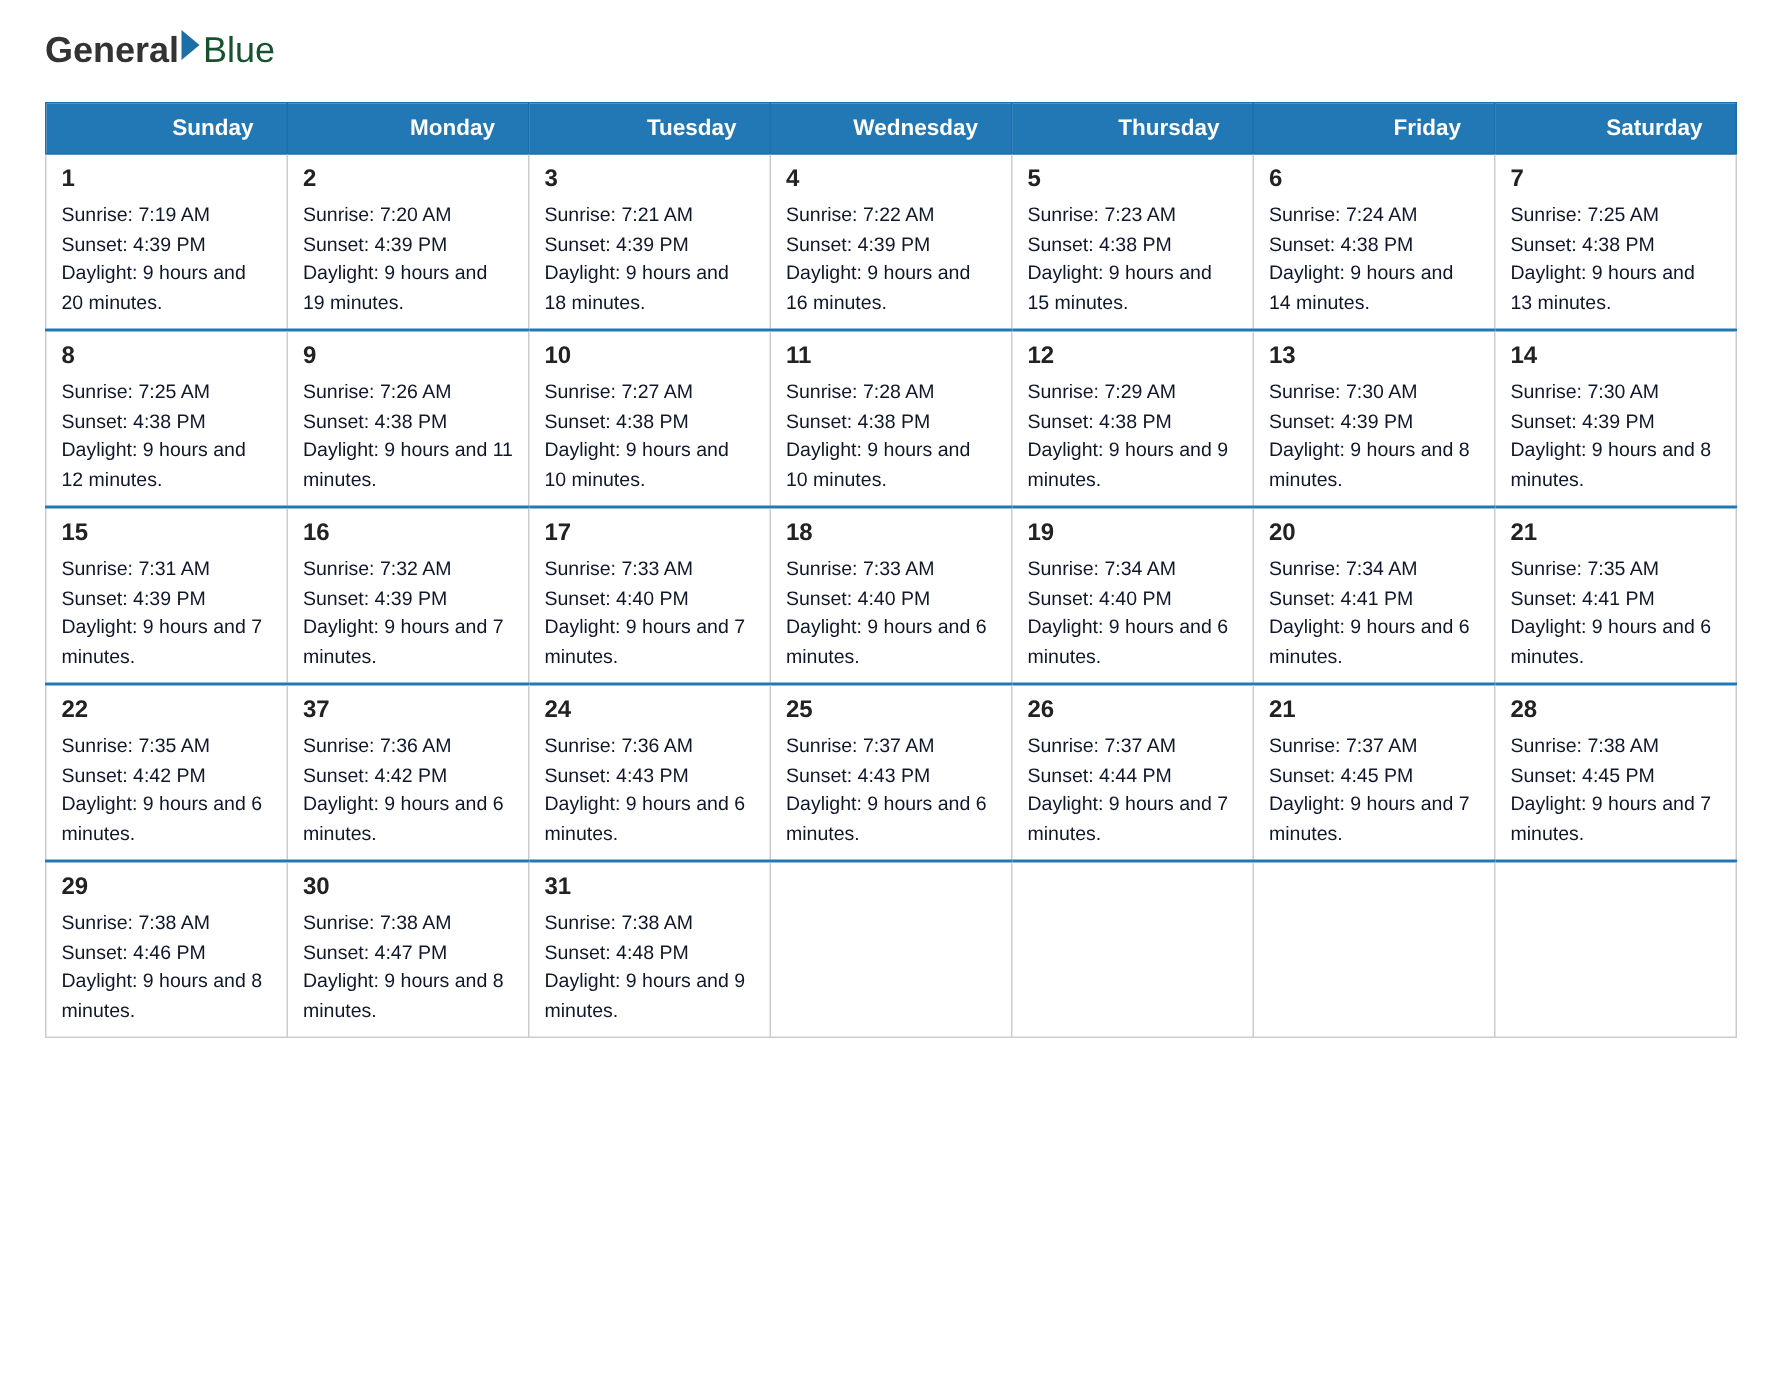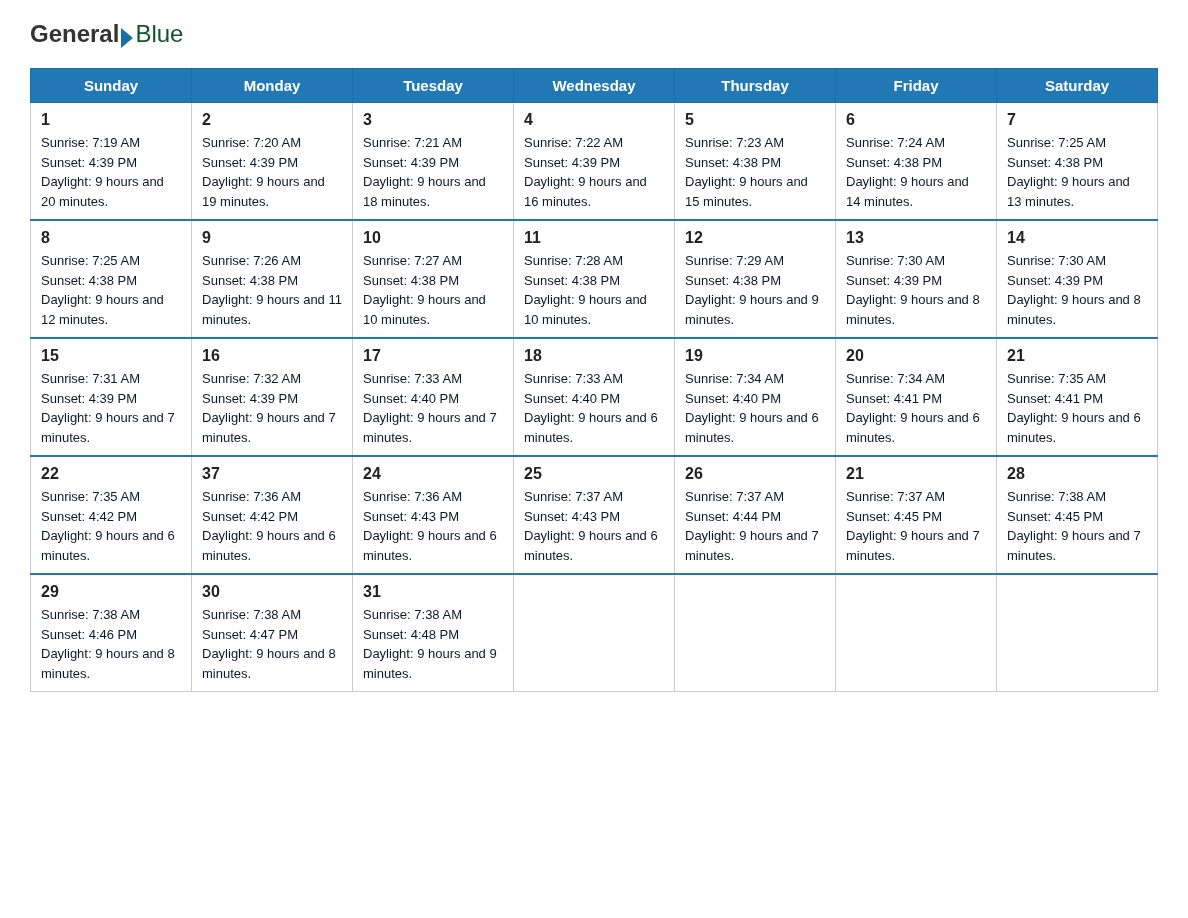--- a/index.html
+++ b/index.html
@@ -16,21 +16,21 @@
       align-items: flex-start;
       margin-bottom: 20px;
     }
     .logo {
       display: flex;
       flex-direction: column;
       align-items: flex-start;
     }
     .logo-text {
       display: flex;
-      align-items: flex-end;
+      align-items: flex-start;
       font-size: 22px;
       font-weight: bold;
       color: #333;
     }
     .logo-general {
       color: #333;
       font-size: 24px;
       font-weight: bold;
     }
     .logo-arrow {
@@ -64,22 +64,22 @@
     table {
       width: 100%;
       border-collapse: collapse;
       table-layout: fixed;
     }
     th {
       background-color: #2278b5;
       color: #fff;
       font-size: 15px;
       font-weight: bold;
-      padding: 8px 10px;
-      text-align: center;
+      padding: 8px 22px;
+      text-align: right;
       border: 1px solid #1a6fa8;
     }
     td {
       vertical-align: top;
       padding: 8px 10px;
       border: 1px solid #ccc;
       font-size: 13px;
       color: #333;
       height: 110px;
     }

